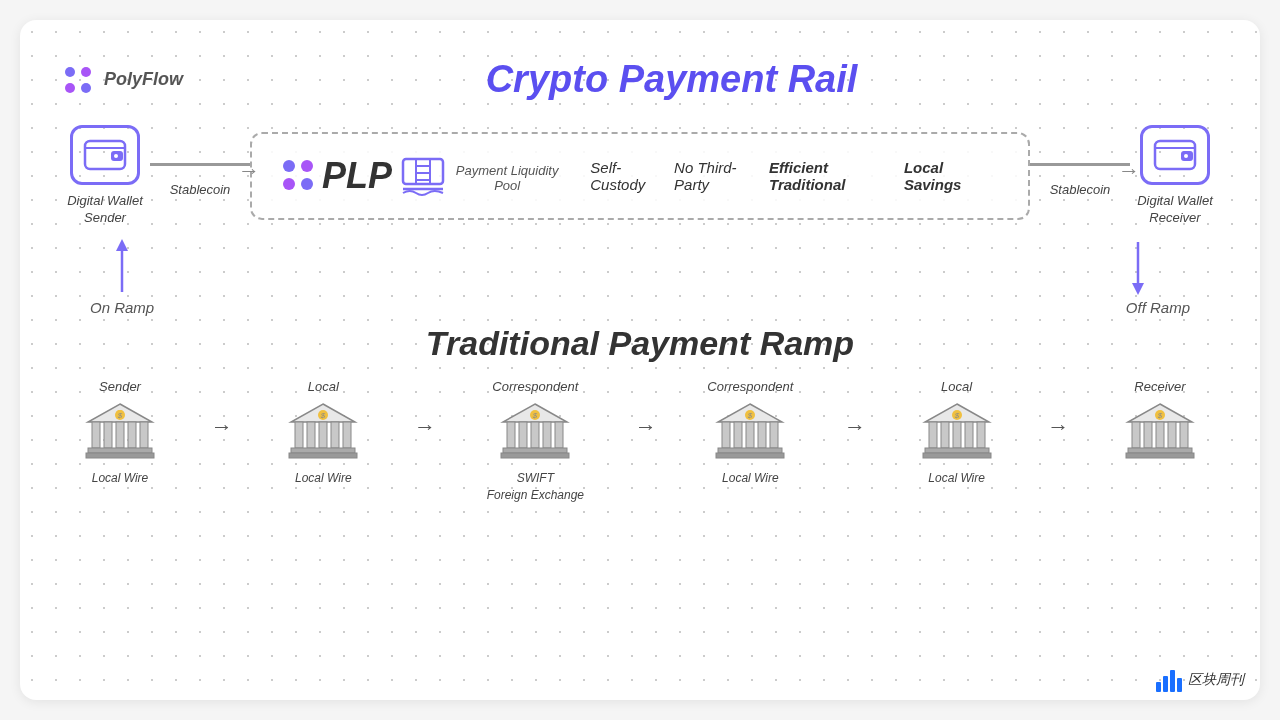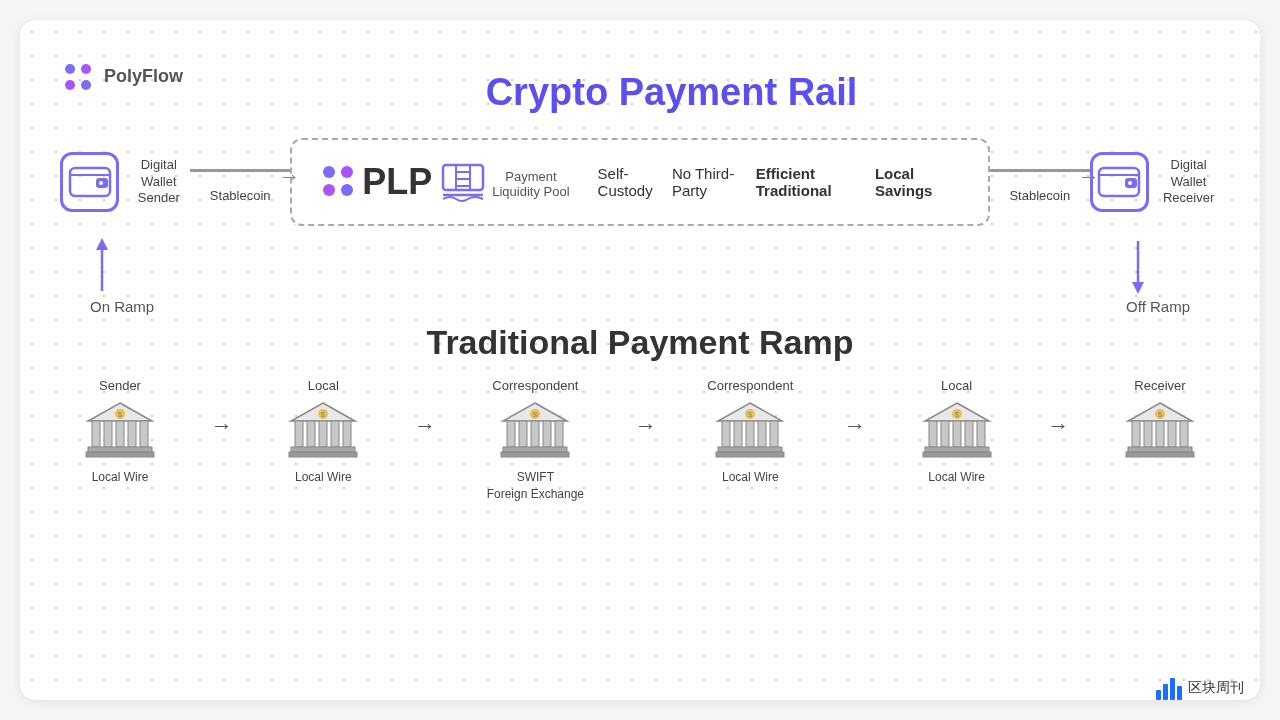--- a/index.html
+++ b/index.html
@@ -9,27 +9,28 @@
       background: #f5f5f5;
       font-family: 'Arial', sans-serif;
       overflow: hidden;
     }
     .main-container {
       width: 1240px;
       height: 680px;
       margin: 20px auto;
       background: white;
       border-radius: 16px;
-      padding: 19px 40px 20px 40px;
+      padding: 38px 40px 20px 40px;
       position: relative;
       box-shadow: 0 2px 12px rgba(0,0,0,0.08);
       
       background-image: radial-gradient(circle, #ccc 1px, transparent 1px);
       background-size: 24px 24px;
       background-color: white;
+      font-style: italic;
     }
 
     
     .header {
       display: flex;
       align-items: center;
       margin-bottom: 24px;
     }
     .logo {
       display: flex;
@@ -45,34 +46,34 @@
       font-weight: 700;
       color: #555;
     }
     .page-title {
       flex: 1;
       text-align: center;
       font-size: 38px;
       font-weight: 700;
       color: #5b4ff0;
       margin-right: 60px;
-      margin-top: 32px;
     }
 
     
     .crypto-rail {
       display: flex;
       align-items: center;
       justify-content: space-between;
       margin-bottom: 10px;
       position: relative;
     }
 
     .wallet-block {
       display: flex;
+      flex-direction: column;
       align-items: center;
       gap: 8px;
       min-width: 90px;
     }
     .wallet-icon-box {
       width: 70px;
       height: 60px;
       border: 3px solid #7b6cf6;
       border-radius: 12px;
       display: flex;
@@ -177,21 +178,21 @@
     }
     .arrow-sm {
       font-size: 22px;
       color: #555;
       margin-top: 32px;
     }
 
     
     .watermark {
       position: absolute;
-      bottom: 0;
+      bottom: 8px;
       right: 16px;
       display: flex;
       align-items: center;
       gap: 6px;
     }
     .watermark-bars {
       display: flex;
       align-items: flex-end;
       gap: 2px;
       height: 24px;
@@ -296,21 +297,21 @@
           <circle cx="33" cy="21" r="2" fill="white"></circle>
           <line x1="2" y1="13" x2="42" y2="13" stroke="#7b6cf6" stroke-width="2"></line>
         </svg>
       </div>
       <div class="wallet-label">Digital Wallet<br>Receiver</div>
     </div>
 
   </div>
 
   <div style="display:flex;justify-content:space-between;align-items:center;padding:0 30px;margin-bottom:4px">
-    <div style="display:flex;flex-direction:column;align-items:flex-start;gap:2px">
+    <div style="display:flex;flex-direction:column;align-items:center;gap:2px">
 
       <svg width="24" height="60" viewBox="0 0 24 60">
         <line x1="12" y1="55" x2="12" y2="10" stroke="#7b6cf6" stroke-width="2.5"></line>
         <polygon points="12,2 6,14 18,14" fill="#7b6cf6"></polygon>
       </svg>
       <span class="ramp-label">On Ramp</span>
     </div>
 
     <div style="display:flex;flex-direction:column;align-items:flex-start;gap:2px">
 

